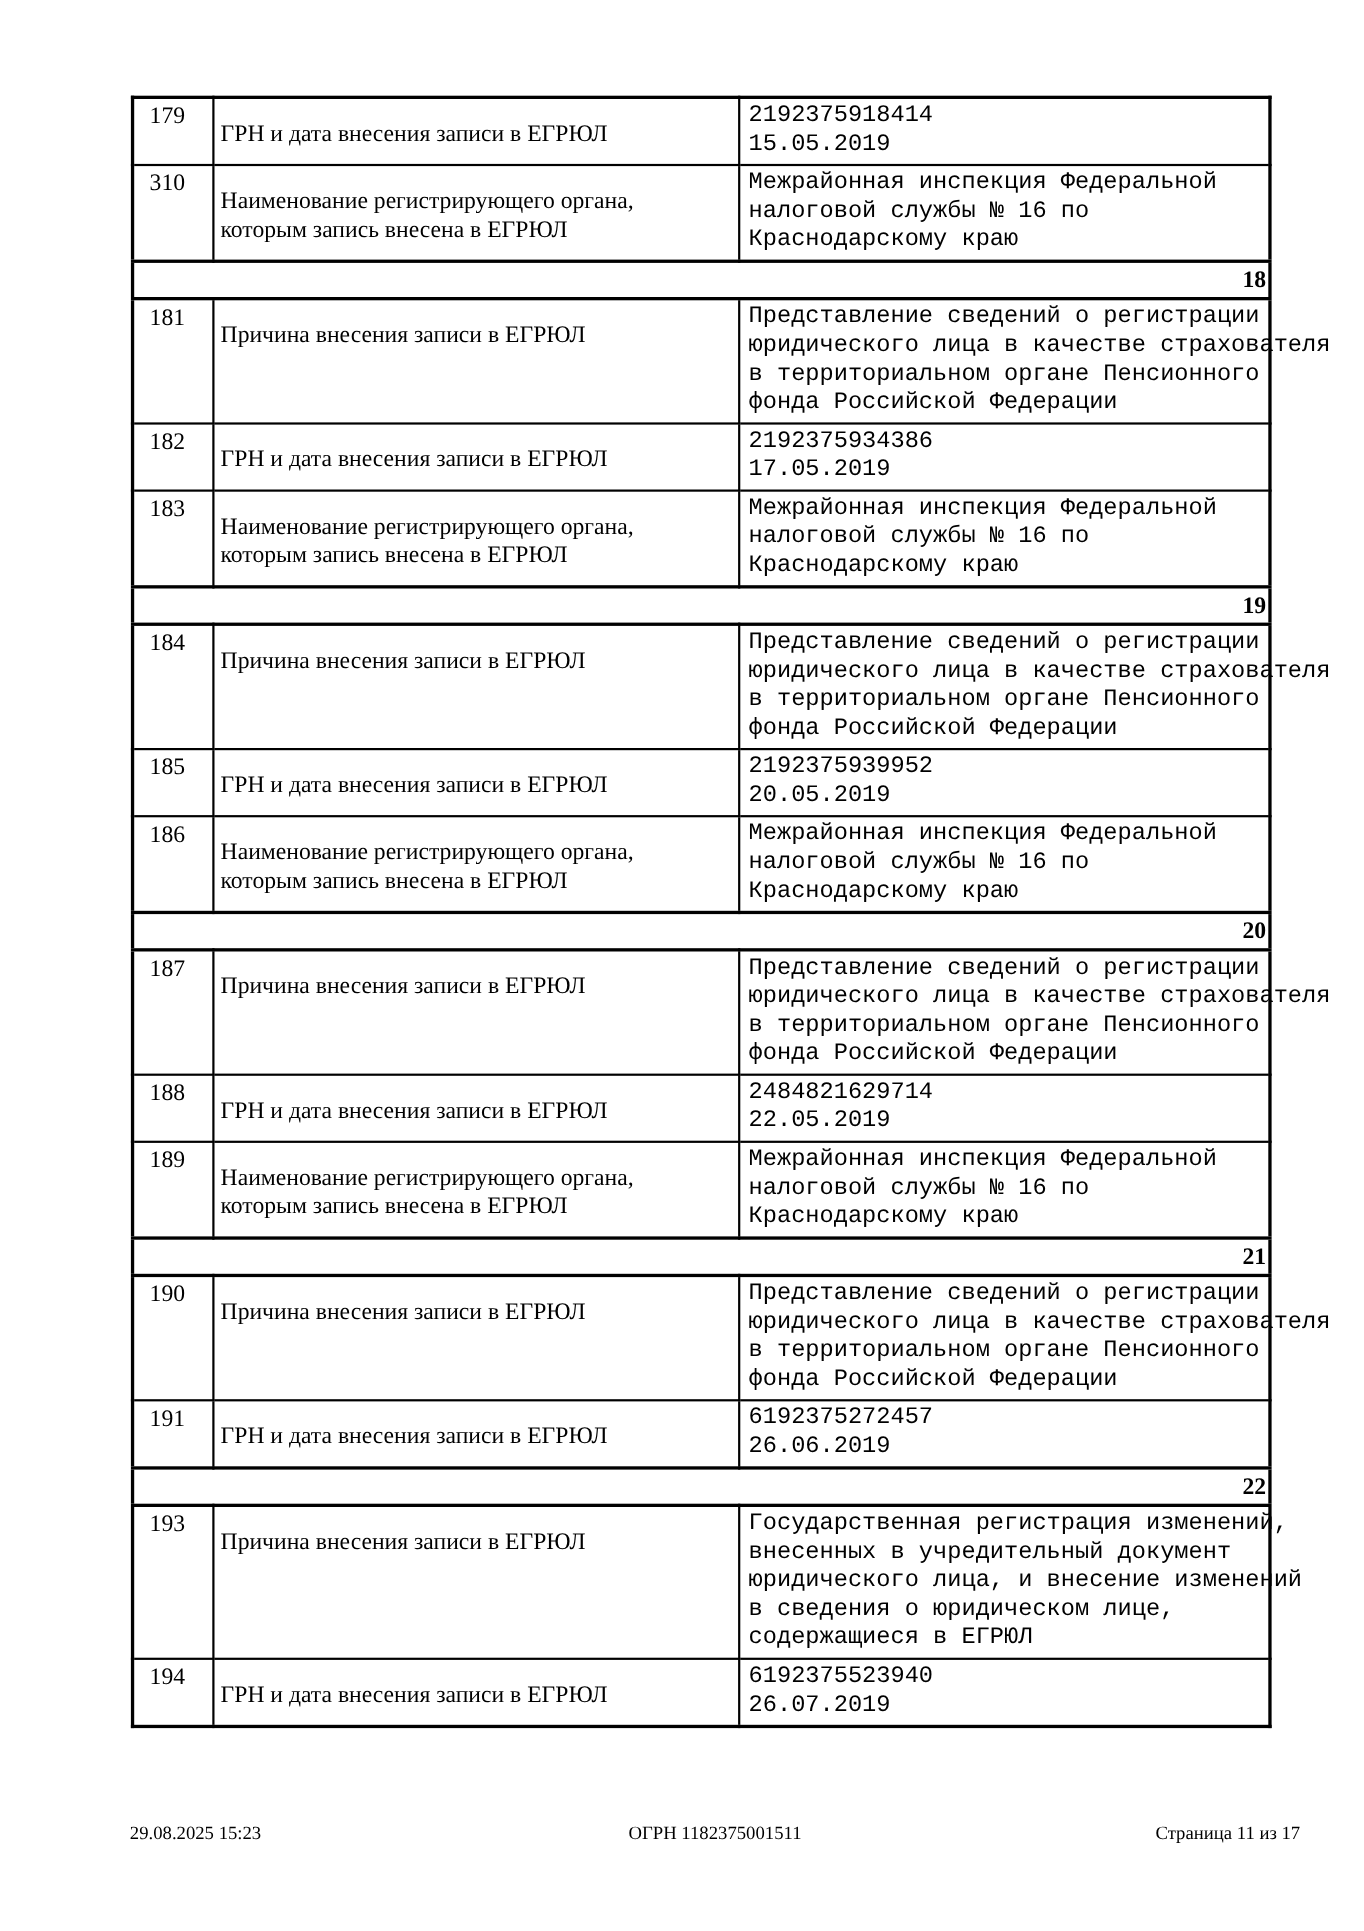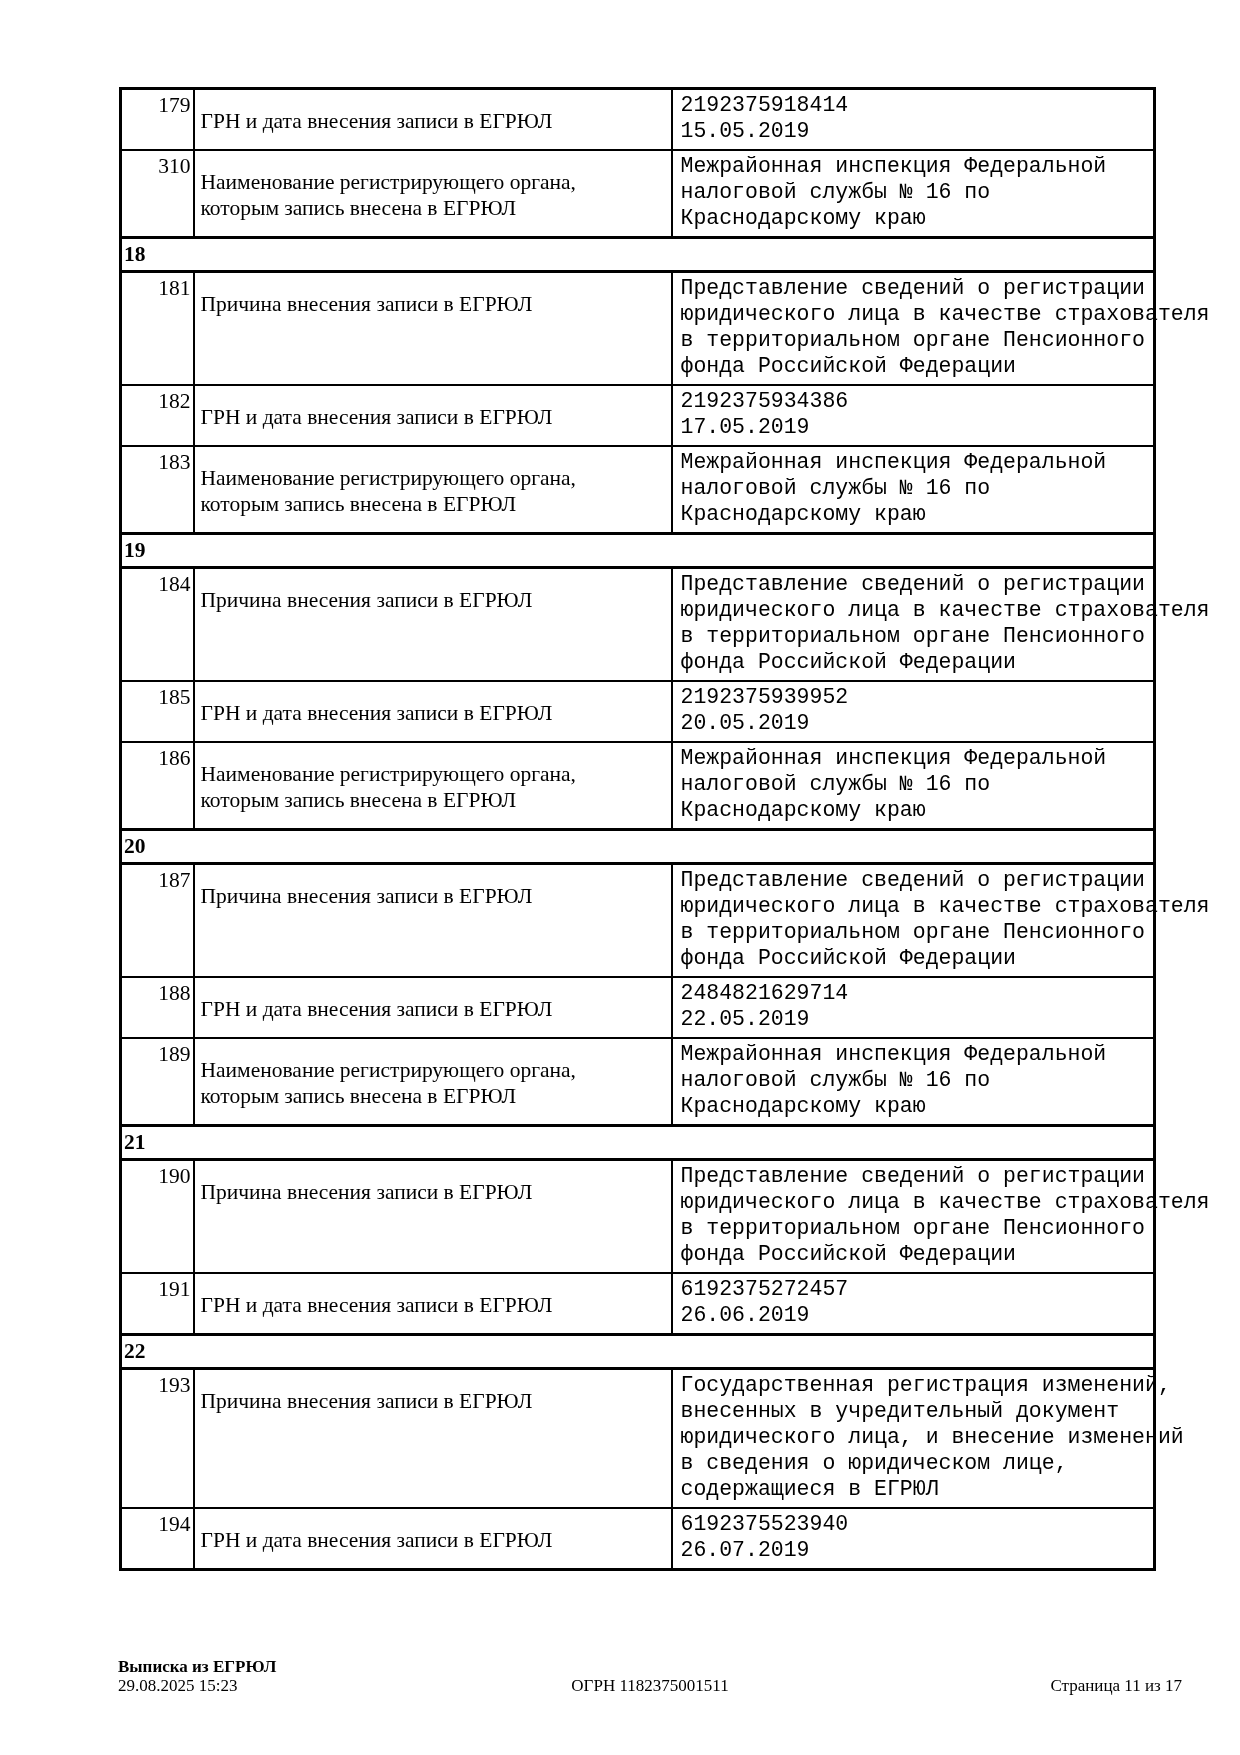--- a/index.html
+++ b/index.html
@@ -30,37 +30,37 @@
     font-size: 21.5px;
     line-height: 26px;
     border: 3px solid #000000;
   }
   td {
     border: 2px solid #000000;
     vertical-align: top;
     padding: 2px 6px 5px 6px;
   }
   td.num-cell {
-    text-align: right;
+    text-align: left;
     padding: 2px 2px 2px 14px;
   }
   td.label-cell {
     padding: 18px 8px 5px 6px;
   }
   td.value-cell {
     padding: 2px 2px 5px 8px;
     font-family: Liberation Mono, monospace;
   }
   .txt-line {
     white-space: nowrap;
   }
   tr.section-row td {
     border-top: 3px solid #000000;
     border-bottom: 3px solid #000000;
-    text-align: left;
+    text-align: right;
     font-weight: bold;
     padding: 2px;
     line-height: 27px;
     margin-left: 48px;
   }
   .footer {
     position: absolute;
     left: 118px;
     top: 1657px;
     width: 1064px;
@@ -300,21 +300,20 @@
           </td>
     <td class="value-cell">
             <div class="txt-line">6192375523940</div>
             <div class="txt-line">26.07.2019</div>
           </td>
   </tr>
 </tbody>
   </table>
 
   <div class="footer">
-    <div class="footer-title">Выписка из ЕГРЮЛ</div>
     <div class="footer-line2">
       <span>29.08.2025 15:23</span>
       <span class="footer-center">ОГРН 1182375001511</span>
       <span class="footer-right">Страница 11 из 17</span>
     </div>
   </div>
 
 </div>
 
 </body></html>

